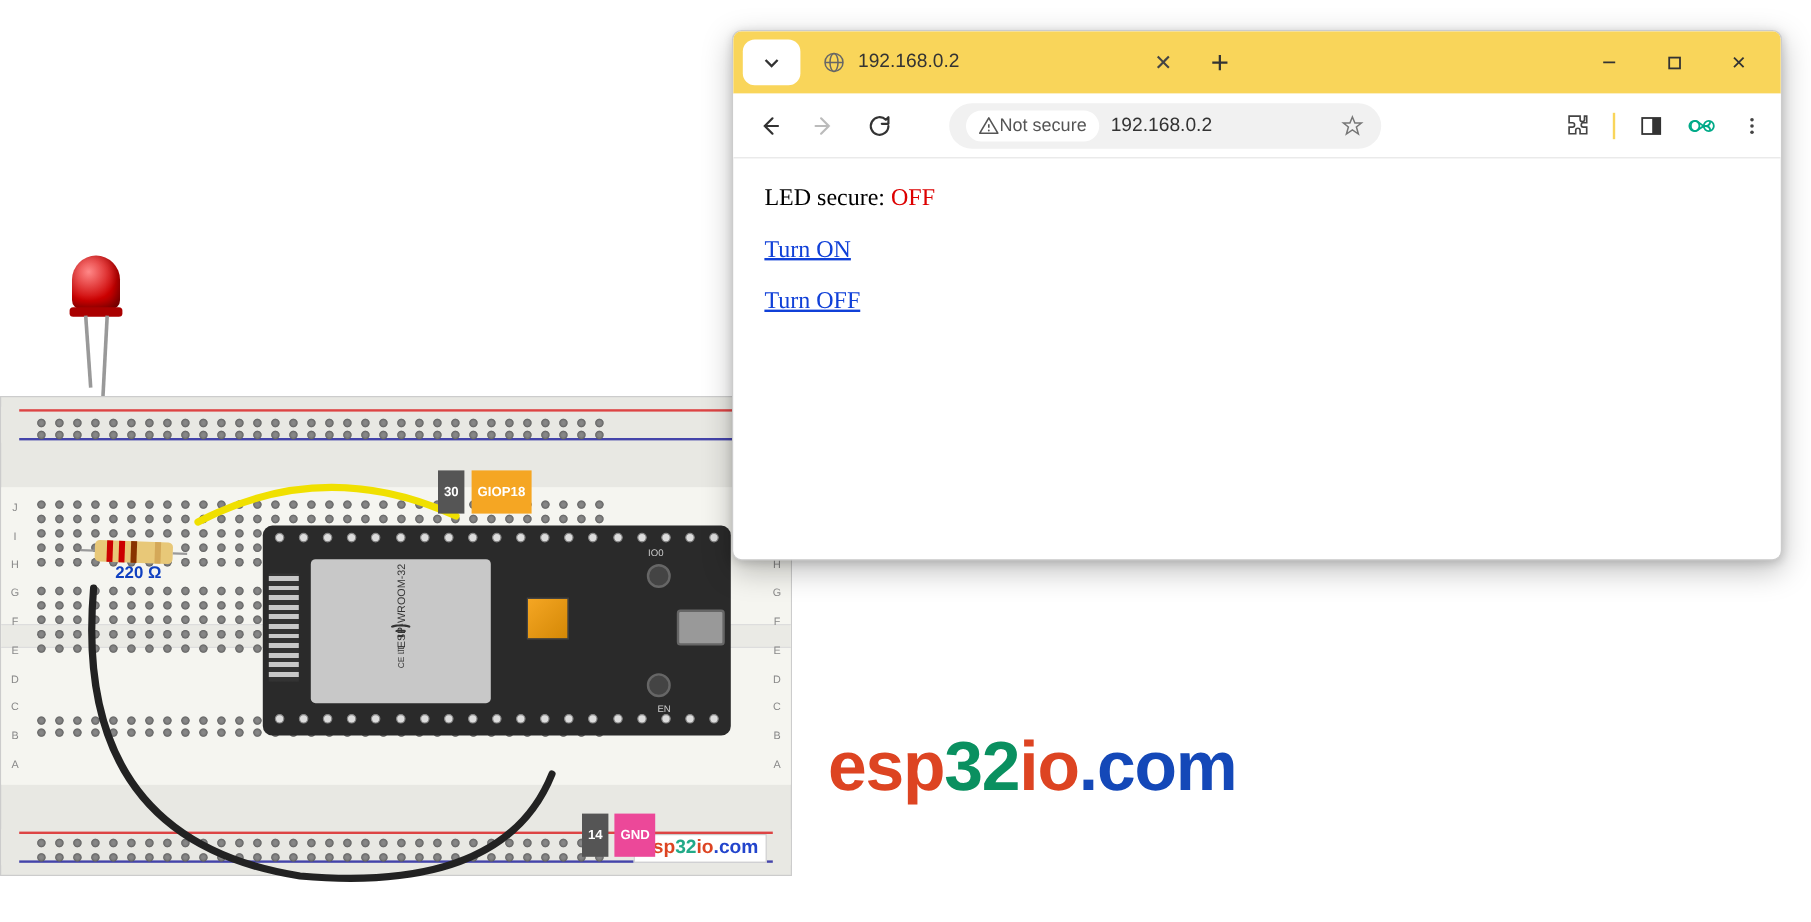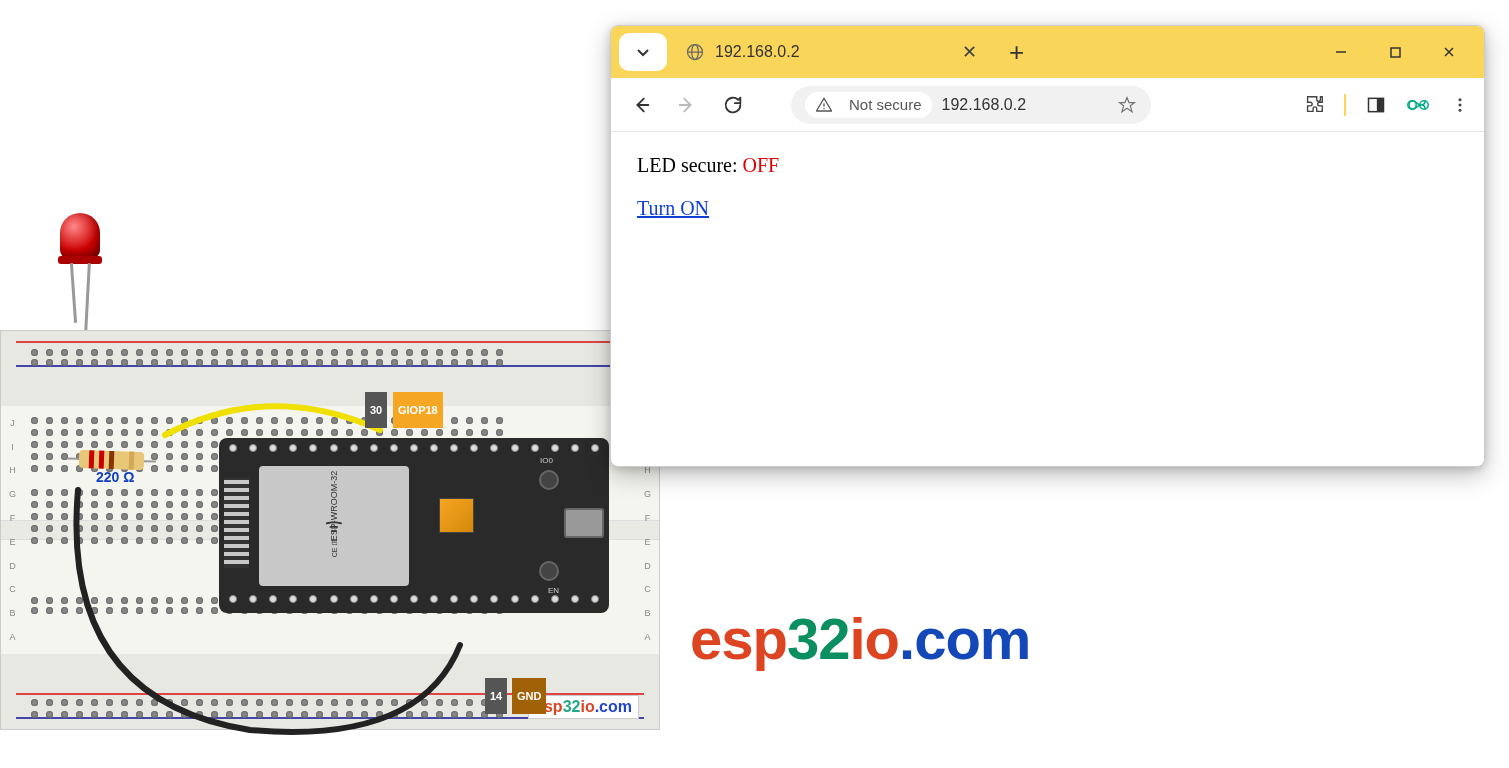--- a/index.html
+++ b/index.html
@@ -23,21 +23,21 @@
 .rail-line.blue{background:#44a}
 .holes-row{position:absolute;left:30px;right:15px;height:10px;display:flex;gap:8px}
 .hole{width:7px;height:7px;background:#888;border-radius:50%;box-shadow:inset 0 0 2px #333}
 .mid-area{position:absolute;top:75px;bottom:75px;left:0;right:0;background:#f5f5f0}
 .gap{position:absolute;left:0;right:0;top:50%;height:20px;margin-top:-10px;background:#eaeae5;border-top:1px solid #ddd;border-bottom:1px solid #ddd}
 .row-labels{position:absolute;top:80px;bottom:80px;width:15px;display:flex;flex-direction:column;justify-content:space-around;font-size:9px;color:#888;align-items:center}
 
 .pin-label{position:absolute;font-size:11px;font-weight:bold;padding:12px 5px;color:#fff}
 .pin-label.num{background:#555}
 .pin-label.name{background:#f5a623}
-.pin-label.gnd{background:#a16207}
+.pin-label.gnd{background:#ec4899}
 .pin30{top:62px;left:365px}
 .giop18{top:62px;left:393px}
 .pin14{top:487px;left:485px}
 .gnd{top:487px;left:512px}
 
 .esp32{position:absolute;left:218px;top:107px;width:390px;height:175px;background:#2a2a2a;border-radius:8px}
 .esp32-pins{position:absolute;height:12px;left:10px;right:10px;display:flex;justify-content:space-between}
 .esp32-pins.top{top:6px}
 .esp32-pins.bot{bottom:6px}
 .esp32-pin{width:8px;height:8px;background:#ddd;border-radius:50%;border:1px solid #888}
@@ -77,21 +77,21 @@
 .tab-globe{width:20px;height:20px}
 .tab-title{font-size:16px;color:#333;flex:1}
 .tab-close{font-size:18px;color:#444;cursor:pointer;padding:0 4px}
 .tab-new{font-size:26px;color:#333;padding:0 10px;cursor:pointer}
 .win-ctrl{margin-left:auto;display:flex;gap:0}
 .win-btn{width:54px;height:48px;display:flex;align-items:center;justify-content:center;cursor:pointer}
 .addr-bar{height:54px;background:#fff;border-bottom:1px solid #e5e5e5;display:flex;align-items:center;padding:0 12px;gap:10px}
 .nav-btn{width:36px;height:36px;display:flex;align-items:center;justify-content:center;color:#555;cursor:pointer}
 .nav-btn.disabled{color:#bbb}
 .omnibox{flex:0 0 auto;width:360px;height:38px;background:#f1f1f1;border-radius:20px;display:flex;align-items:center;padding:0 14px;gap:10px;margin-left:30px}
-.not-secure{display:flex;align-items:center;gap:16px;color:#555;font-size:15px;background:#fff;border-radius:16px;padding:4px 10px}
+.not-secure{display:flex;align-items:center;gap:0;color:#555;font-size:15px;background:#fff;border-radius:16px;padding:4px 10px}
 .omni-url{font-size:16px;color:#333;flex:1}
 .star{color:#888}
 .ext-icons{display:flex;align-items:center;gap:18px;margin-left:auto}
 .ext-icon{width:24px;height:24px;display:flex;align-items:center;justify-content:center;color:#444}
 .divider{width:2px;height:22px;background:#f9d55a}
 
 .page{padding:22px 26px;font-family:'Times New Roman',serif;font-size:20px}
 .page p{margin-bottom:20px}
 .led-state{color:#000}
 .state-val{color:#d00}
@@ -872,18 +872,19 @@
           </svg>
         </div>
     </div>
   </div>
 
   <div class="page">
     <p>
       <span class="led-state">LED secure: </span><span class="state-val">OFF</span>
     </p>
     <p><a href="#">Turn ON</a></p>
+    <p><a href="#">Turn OFF</a></p>
   </div>
 </div>
 
 <div class="big-logo">
   <span class="r">esp</span><span class="g">32</span><span class="r">io</span><span class="b">.com</span>
 </div>
 
 </body></html>

